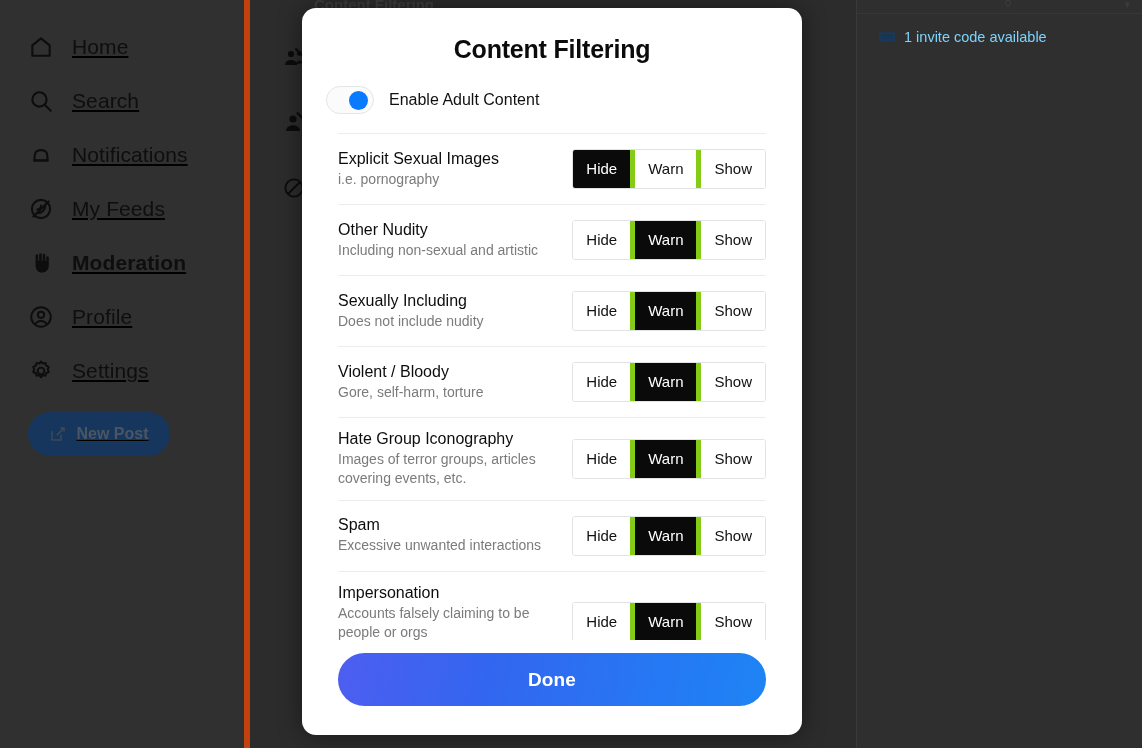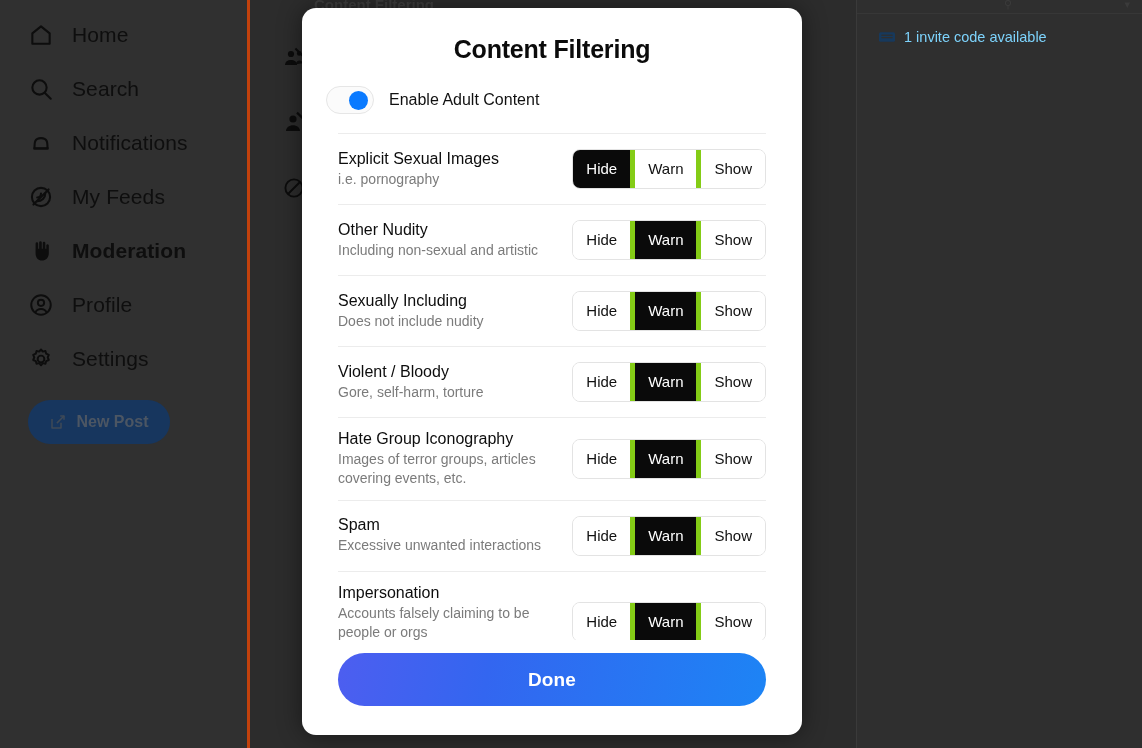--- a/index.html
+++ b/index.html
@@ -17,23 +17,24 @@
     inset: 0;
     background: #2f2f2f;
     display: flex;
   }
 
   
   #sidebar {
     width: 250px;
     height: 100%;
     background: #303030;
-    border-right: 3px solid #c2410c;
-    padding: 8px 0 0 28px;
+    border-right: 6px solid #c2410c;
+    padding: 20px 0 0 28px;
     position: relative;
+    text-decoration: underline;
   }
   .nav-item {
     display: flex;
     align-items: center;
     gap: 18px;
     height: 54px;
     color: #0d0d0d;
   }
   .nav-item .nav-label {
     font-size: 21px;
@@ -192,21 +193,21 @@
   }
   .filter-desc {
     font-size: 14px;
     color: #7b7b7b;
     line-height: 1.38;
     margin-top: 1px;
   }
   .segmented {
     display: flex;
     border: 1px solid #e3e3e3;
-    border-radius: 8px;
+    border-radius: 3px;
     overflow: hidden;
     flex: none;
     background: #fff;
   }
   .seg-btn {
     font-family: "Liberation Sans", sans-serif;
     font-size: 15px;
     color: #111;
     background: #fff;
     border: none;

